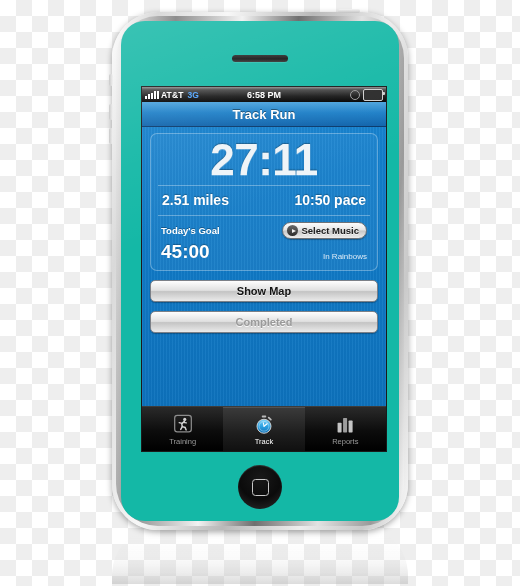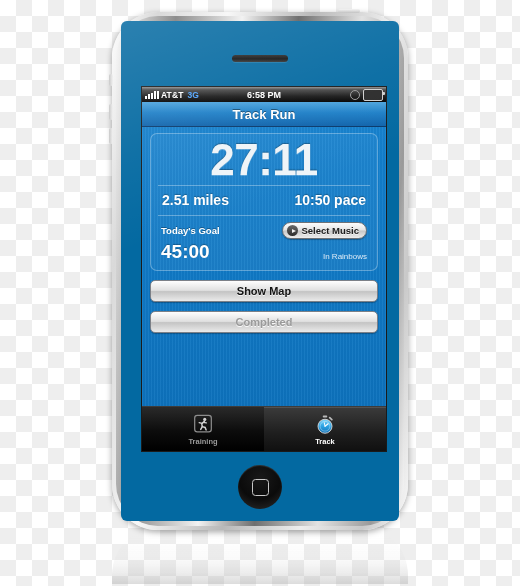--- a/index.html
+++ b/index.html
@@ -37,22 +37,22 @@
   }
   #phone-chrome {
     position: absolute;
     left: 4px; top: 4px; right: 4px; bottom: 4px;
     border-radius: 42px;
     background: linear-gradient(95deg, #fbfbfb 0%, #8d8d8d 18%, #f2f2f2 38%, #6f6f6f 55%, #e2e2e2 74%, #9a9a9a 90%, #fdfdfd 100%);
   }
   #phone-body {
     position: absolute;
     left: 9px; top: 9px; right: 9px; bottom: 9px;
-    border-radius: 6px;
-    background: #0369a1;
+    border-radius: 24px;
+    background: #14b8a6;
     overflow: hidden;
   }
   #phone-gloss {
     position: absolute;
     left: 0; top: 0; width: 100%; height: 55%;
     background: linear-gradient(160deg, rgba(255,255,255,0.16) 0%, rgba(255,255,255,0.05) 38%, rgba(255,255,255,0) 62%);
     pointer-events: none;
     z-index: 9;
   }
   #earpiece {
@@ -372,21 +372,21 @@
     gap: 2px;
     cursor: pointer;
     padding-top: 2px;
   }
   .tab.selected {
     background: linear-gradient(180deg, #3b3b3b 0%, #1e1e1e 60%, #101010 100%);
     box-shadow: inset 0 1px 0 rgba(255,255,255,0.12);
   }
   .tab-label {
     font-size: 7.5px;
-    font-weight: bold;
+    font-weight: normal;
     color: #9a9a9a;
   }
   .tab.selected .tab-label { color: #ffffff; }
   .tab-icon { width: 22px; height: 21px; display: block; }
 
   
   #screen-bezel {
     position: absolute;
     left: 20px;
     top: 65px;
@@ -501,20 +501,28 @@
             <rect x="9.5" y="1.6" width="5" height="2.4" rx="0.8" fill="#b9b9b9"></rect>
             <path d="M17.4 4.2 l2.4 2.2" stroke="#b9b9b9" stroke-width="2" stroke-linecap="round"></path>
             <circle cx="12" cy="14" r="8" fill="url(#swg)" stroke="#cfcfcf" stroke-width="1.1"></circle>
             <circle cx="12" cy="14" r="5.6" fill="none" stroke="rgba(255,255,255,0.5)" stroke-width="0.8"></circle>
             <path d="M12 14 L15.6 11.2" stroke="#ffffff" stroke-width="1.3" stroke-linecap="round"></path>
             <path d="M12 14 L11.2 10" stroke="#ffffff" stroke-width="1.1" stroke-linecap="round"></path>
           </svg>
           <span class="tab-label">Track</span>
         </div>
 
+        <div class="tab">
+          <svg class="tab-icon" viewBox="0 0 24 24">
+            <rect x="3.5" y="10" width="4.6" height="11" rx="0.8" fill="#c4c4c4"></rect>
+            <rect x="9.8" y="4.5" width="4.6" height="16.5" rx="0.8" fill="#9d9d9d"></rect>
+            <rect x="16.1" y="7.5" width="4.6" height="13.5" rx="0.8" fill="#c4c4c4"></rect>
+          </svg>
+          <span class="tab-label">Reports</span>
+        </div>
 
 
       </div>
     </div>
 
     <div id="home-button">
       <span id="home-glyph"></span>
     </div>
   </div>
 </div>

